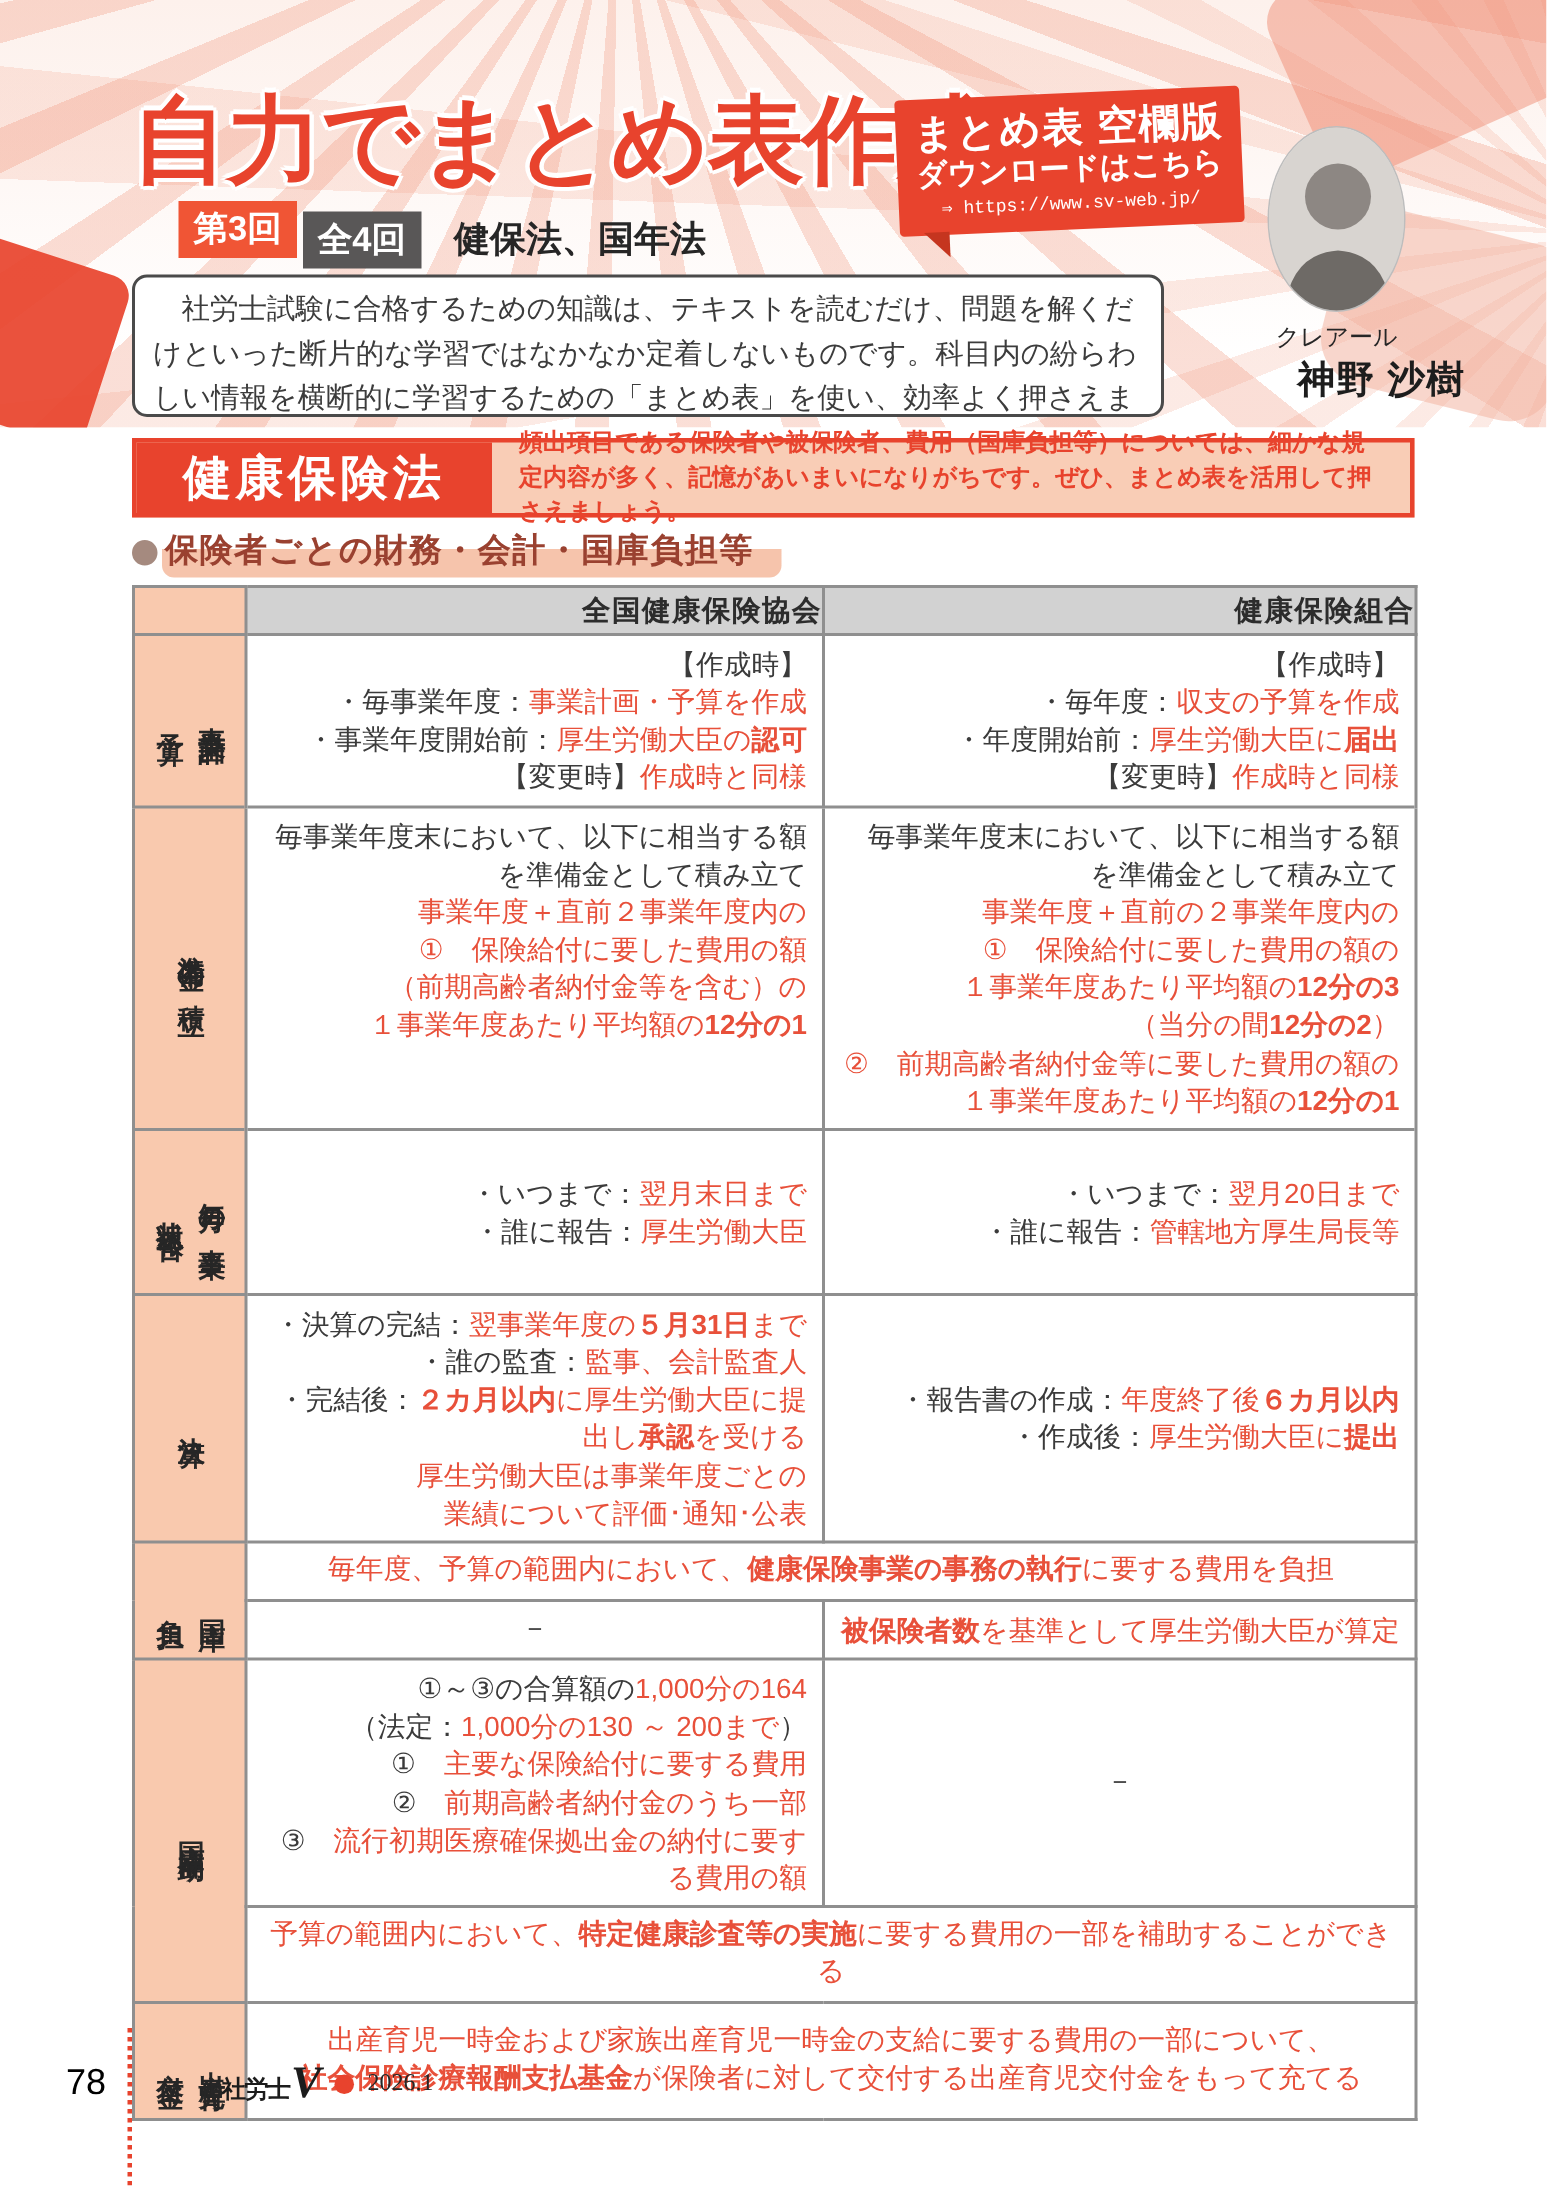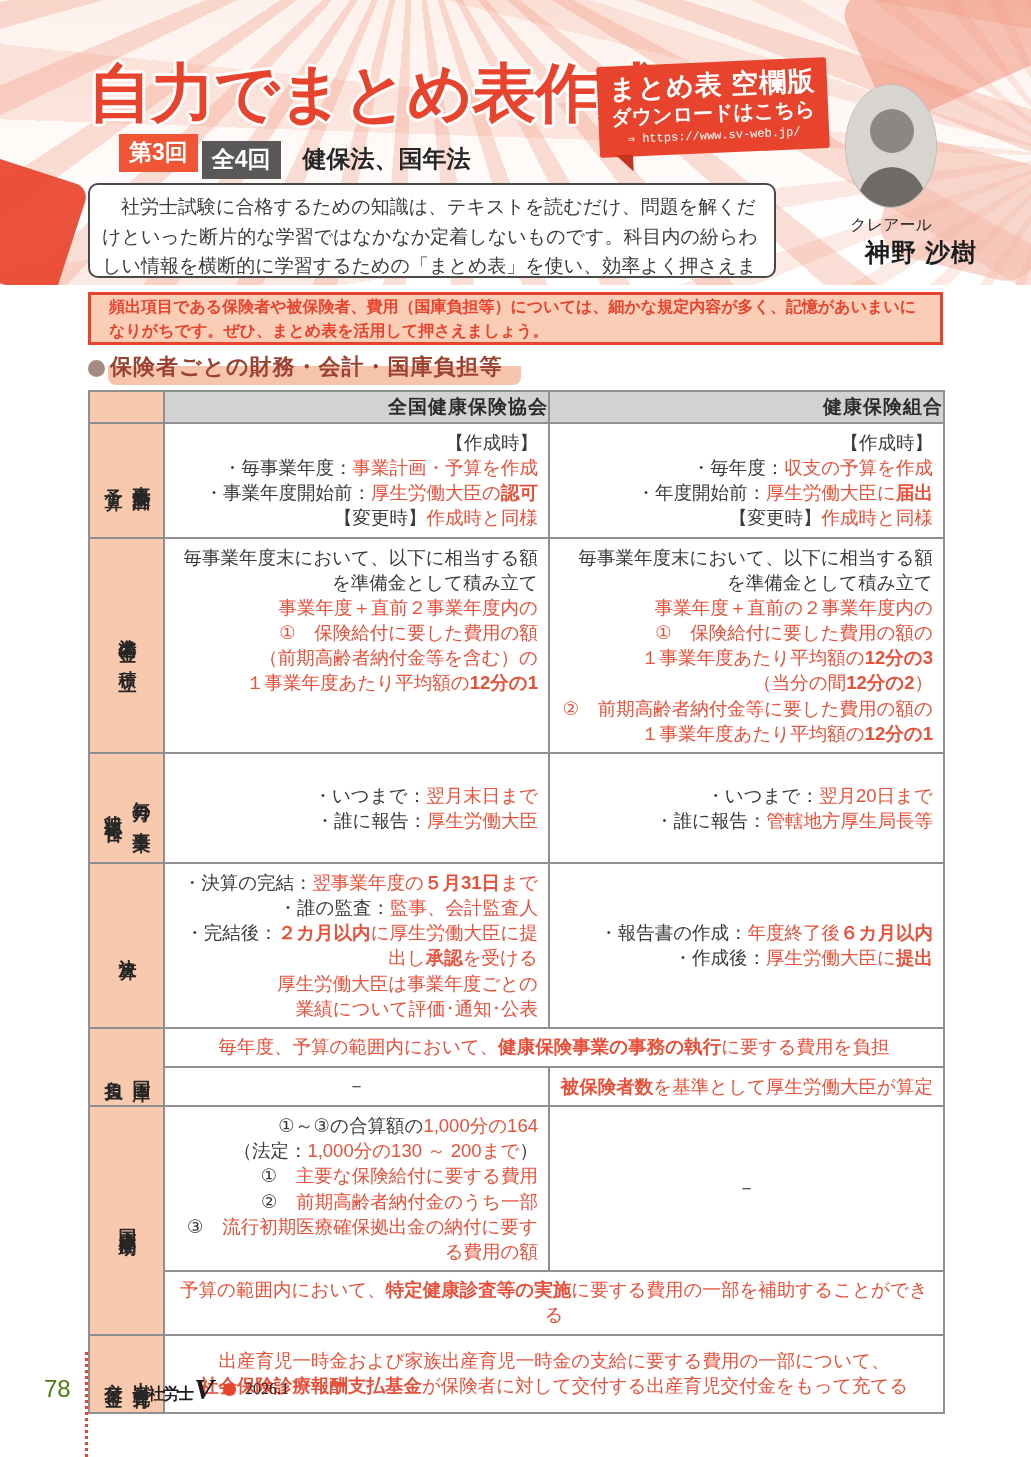--- a/index.html
+++ b/index.html
@@ -62,21 +62,21 @@
   .ind5 { padding-left:5em; }
   .hang5 { padding-left:5em; text-indent:-5em; }
   .dash { color:#e8503a; }
   tr.h-hdr { height:32px; } tr.h-r1 { height:100px; } tr.h-r2 { height:194px; }
   tr.h-r3 { height:110px; } tr.h-r4 { height:158px; } tr.h-r5a { height:38px; }
   tr.h-r5b { height:38px; } tr.h-r6a { height:152px; } tr.h-r6b { height:36px; }
   tr.h-r7 { height:78px; }
   
   .foot-divider { position:absolute; left:85px; top:1352px; height:105px; border-left:3px dotted #e8432d; }
   .footer { position:absolute; left:44px; top:1372px; display:flex; align-items:center; }
-  .page-num { font-size:24px; color:#4d7c0f; width:52px; }
+  .page-num { font-size:24px; color:#000000; width:52px; }
   .foot-logo { display:flex; align-items:baseline; margin-left:52px; }
   .logo-txt { font-size:16px; font-weight:900; color:#1c1c1c; letter-spacing:-1px; }
   .logo-v { font-size:30px; font-weight:700; font-style:italic; font-family:"Liberation Serif","DejaVu Serif",serif; color:#1c1c1c; margin-left:1px; }
   .foot-dot { width:13px; height:13px; border-radius:50%; background:#e8432d; margin:0 9px; flex:none; }
   .issue { font-size:16px; font-family:"Liberation Serif","DejaVu Serif",serif; color:#262626; }
 </style>
 </head>
 <body>
 
 <div class="hero">
@@ -106,20 +106,21 @@
       <path d="M10 124 Q14 84 46 82 Q78 84 82 124 Z" fill="#6e6a66"></path>
     </svg>
   </div>
   <div class="author-aff">クレアール</div>
   <div class="author-name">神野 沙樹</div>
 
   <div class="intro">　社労士試験に合格するための知識は、テキストを読むだけ、問題を解くだけといった断片的な学習ではなかなか定着しないものです。科目内の紛らわしい情報を横断的に学習するための「まとめ表」を使い、効率よく押さえましょう。</div>
 </div>
 
 <div class="section-strip">
+  <div class="section-title-box">健康保険法</div>
   <div class="section-note">頻出項目である保険者や被保険者、費用（国庫負担等）については、細かな規定内容が多く、記憶があいまいになりがちです。ぜひ、まとめ表を活用して押さえましょう。</div>
 </div>
 
 <div class="subtitle-row">
   <span class="subtitle-bullet"></span>
   <span class="subtitle-text">保険者ごとの財務・会計・国庫負担等</span>
 </div>
 
 <table class="t">
   <colgroup>

